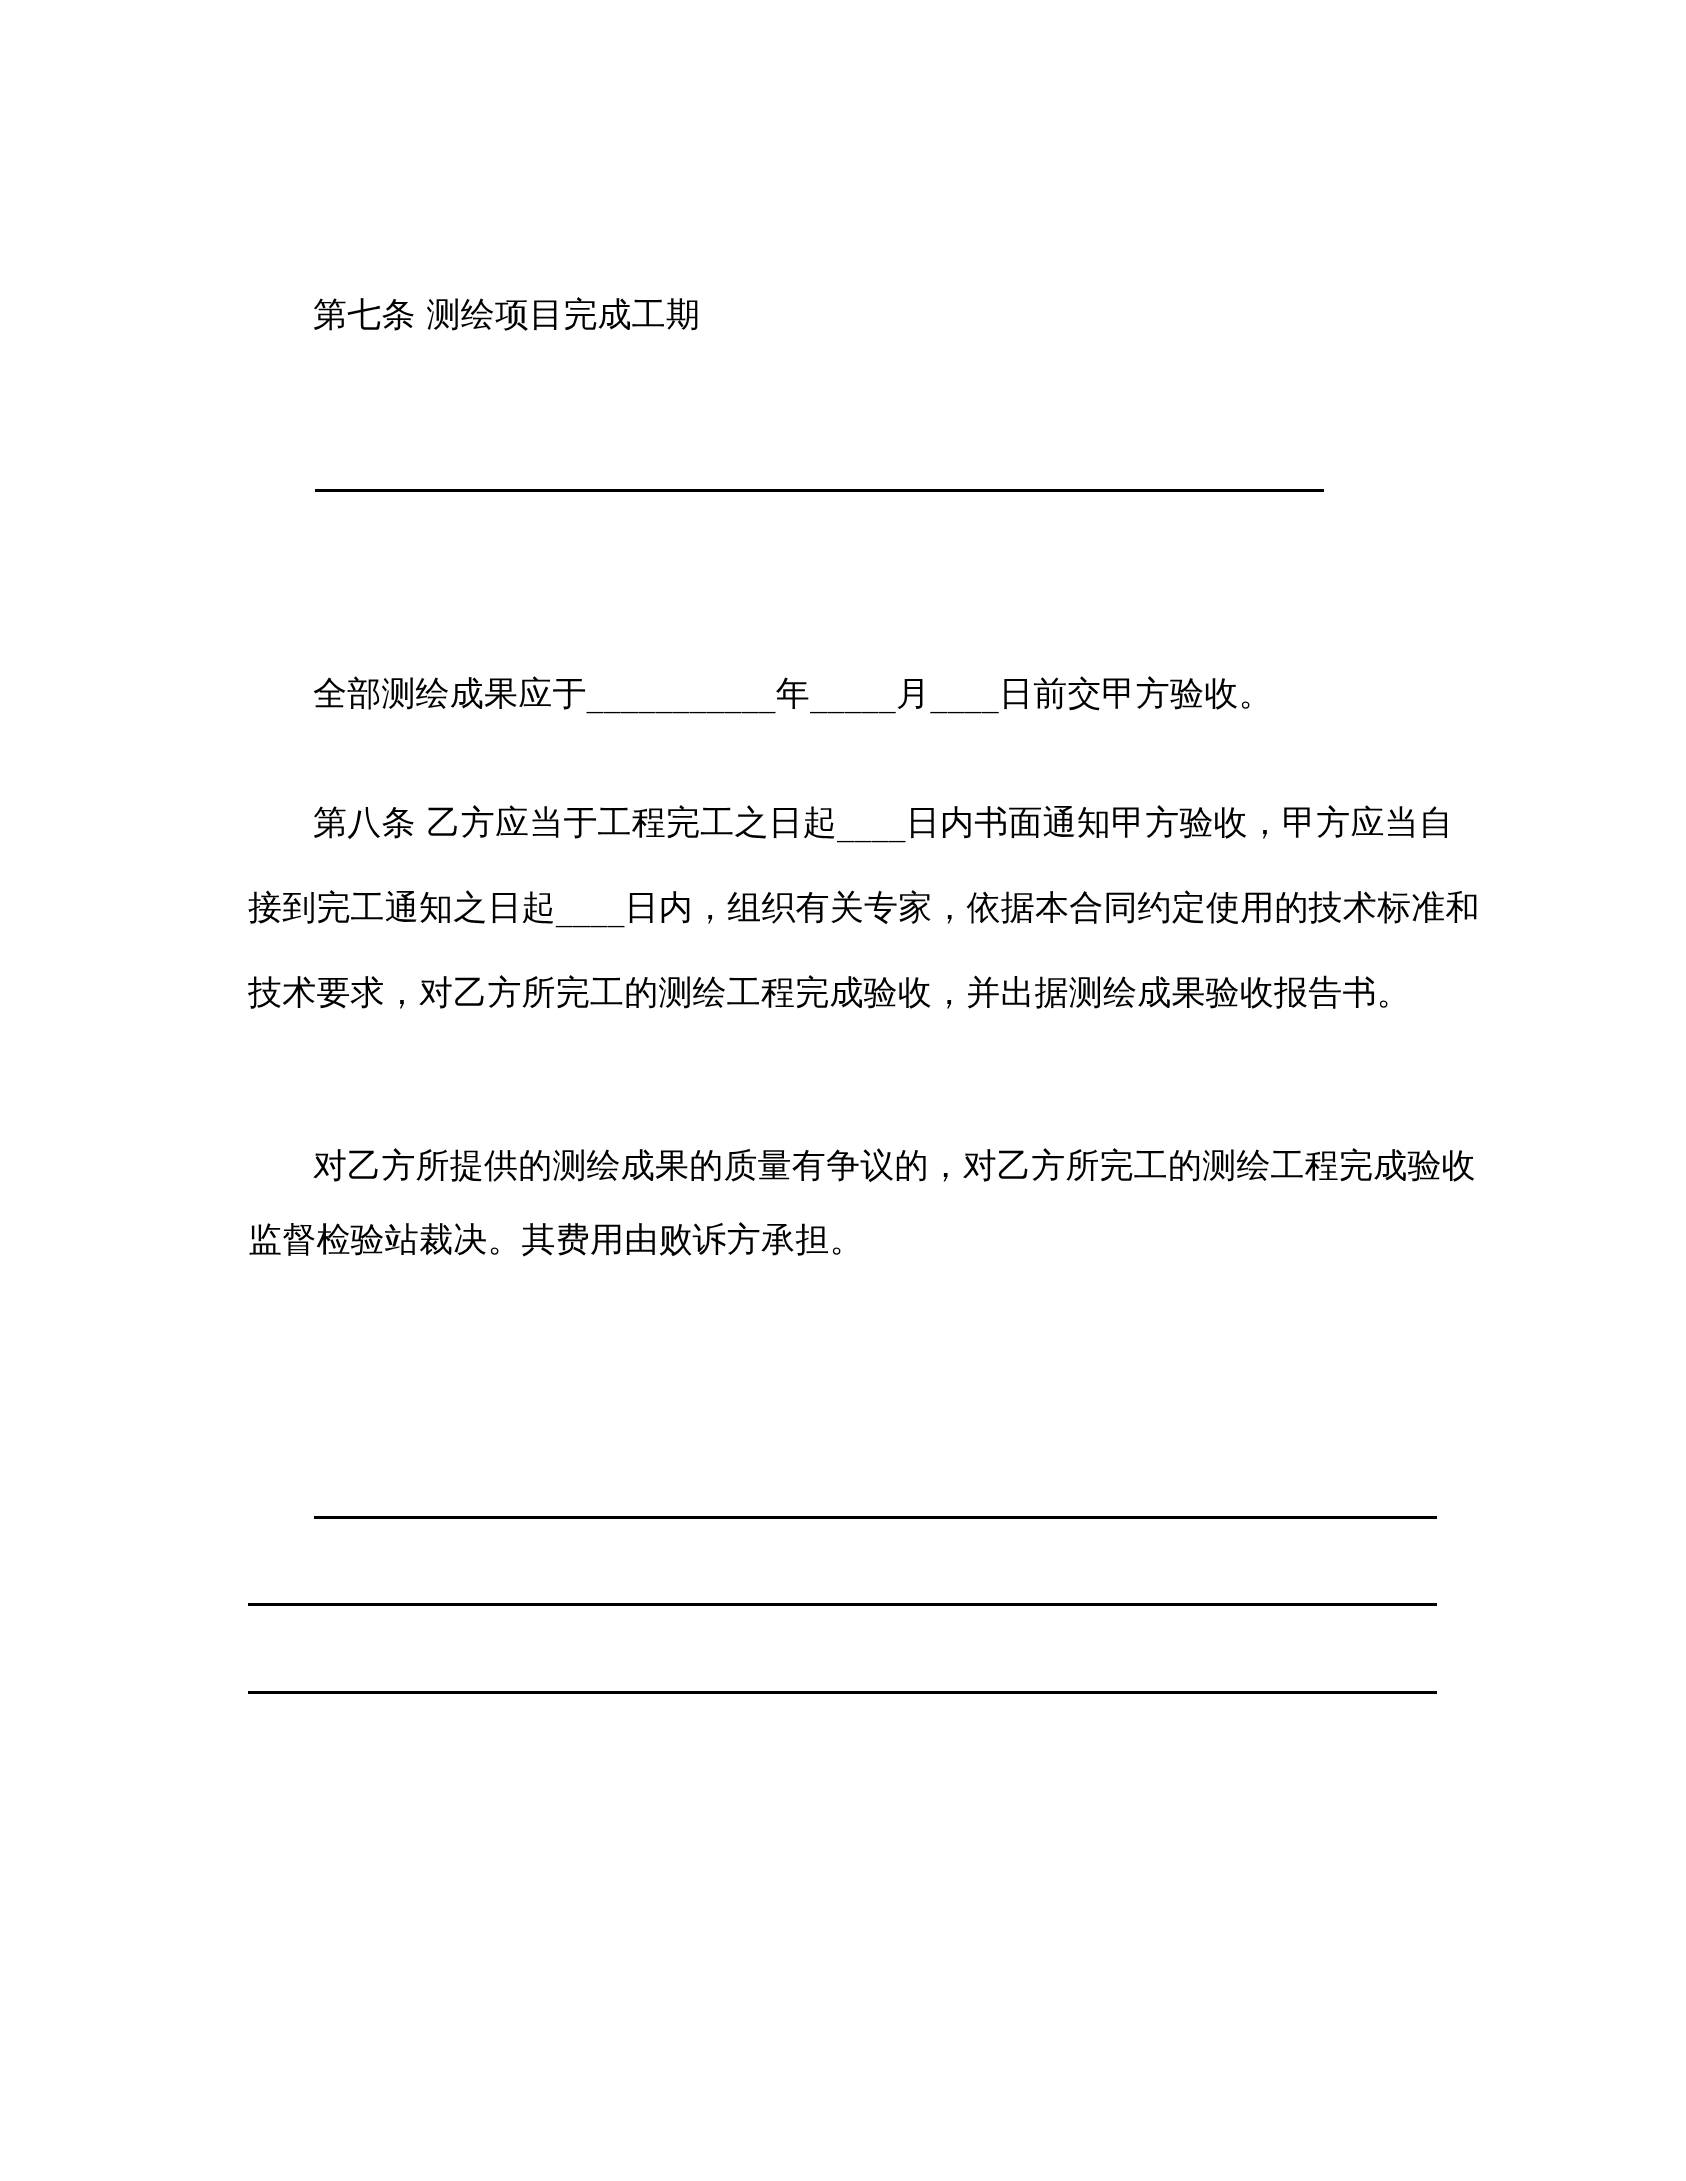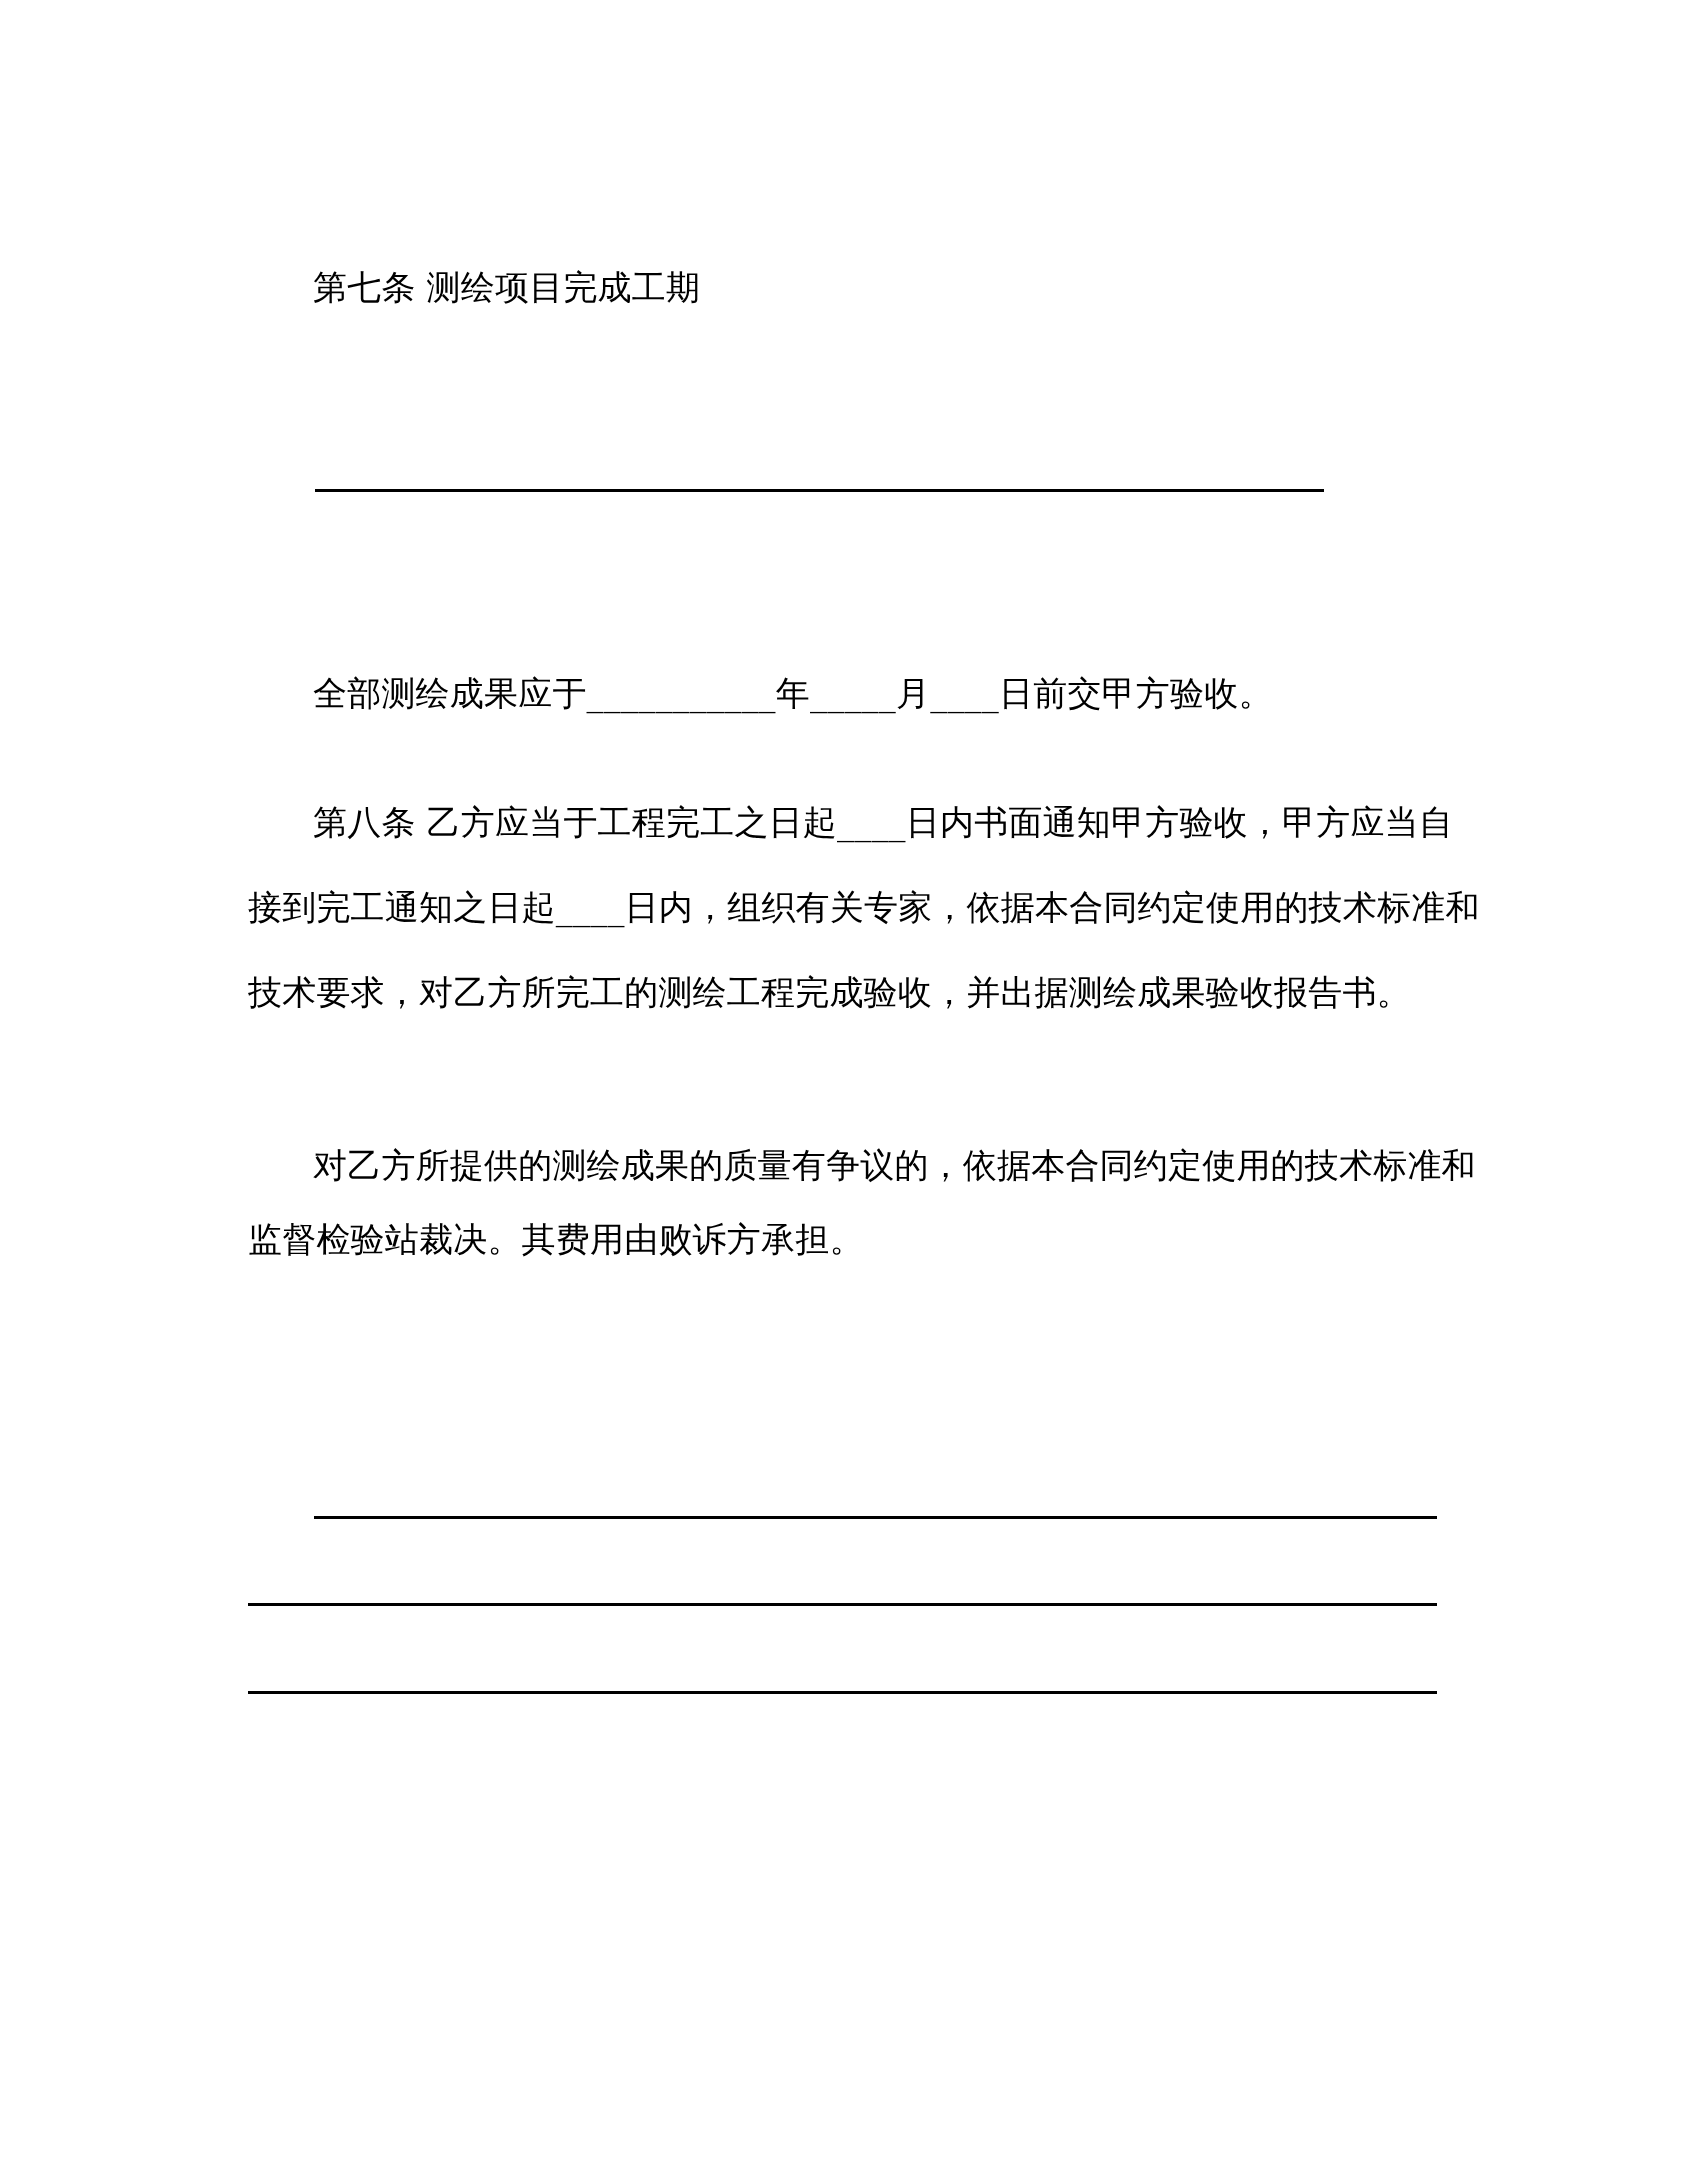--- a/index.html
+++ b/index.html
@@ -29,31 +29,31 @@
     position: absolute;
     height: 0;
     border-top: 3.7px solid #000000;
   }
 </style>
 </head>
 <body>
 
 <div class="page">
 
-  <div class="line" style="left:313px; top:267px;">第七条 测绘项目完成工期</div>
+  <div class="line" style="left:313px; top:294px;">第七条 测绘项目完成工期</div>
 
   <div class="fill-rule" style="left:315px; top:489px; width:1009px;"></div>
 
   <div class="line" style="left:313px; top:633px;margin-top:40px;">全部测绘成果应于___________年_____月____日前交甲方验收。</div>
 
   <div class="line" style="left:313px; top:802px;">第八条 乙方应当于工程完工之日起____日内书面通知甲方验收，甲方应当自</div>
   <div class="line" style="left:248px; top:972px;">技术要求，对乙方所完工的测绘工程完成验收，并出据测绘成果验收报告书。</div>
   <div class="line" style="left:248px; top:887px;">接到完工通知之日起____日内，组织有关专家，依据本合同约定使用的技术标准和</div>
 
-  <div class="line" style="left:313px; top:1145px;">对乙方所提供的测绘成果的质量有争议的，依据本合同约定使用的技术标准和</div>
+  <div class="line" style="left:313px; top:1145px;">对乙方所提供的测绘成果的质量有争议的，对乙方所完工的测绘工程完成验收</div>
   <div class="line" style="left:248px; top:1219px;">监督检验站裁决。其费用由败诉方承担。</div>
 
 
   <div class="fill-rule" style="left:314px; top:1516px; width:1123px;"></div>
   <div class="fill-rule" style="left:248px; top:1603px; width:1189px;"></div>
   <div class="fill-rule" style="left:248px; top:1691px; width:1189px;"></div>
 
 
 </div>
 

